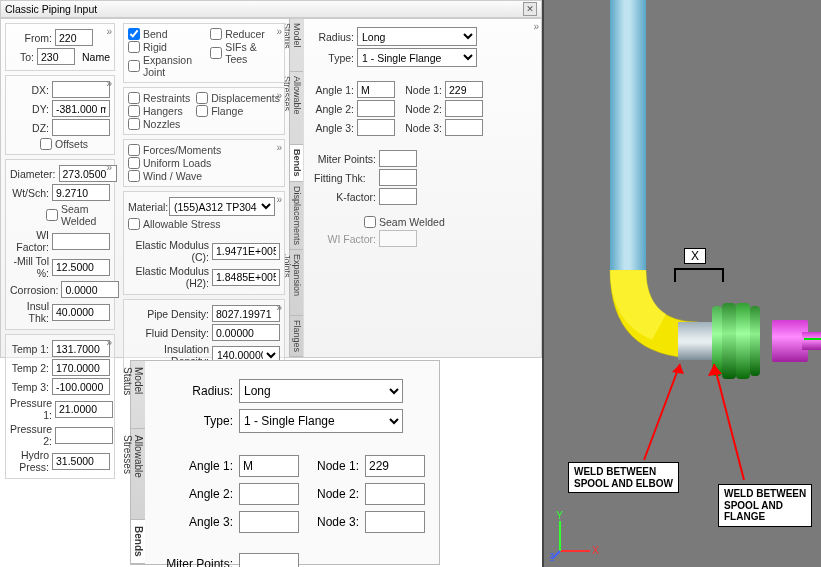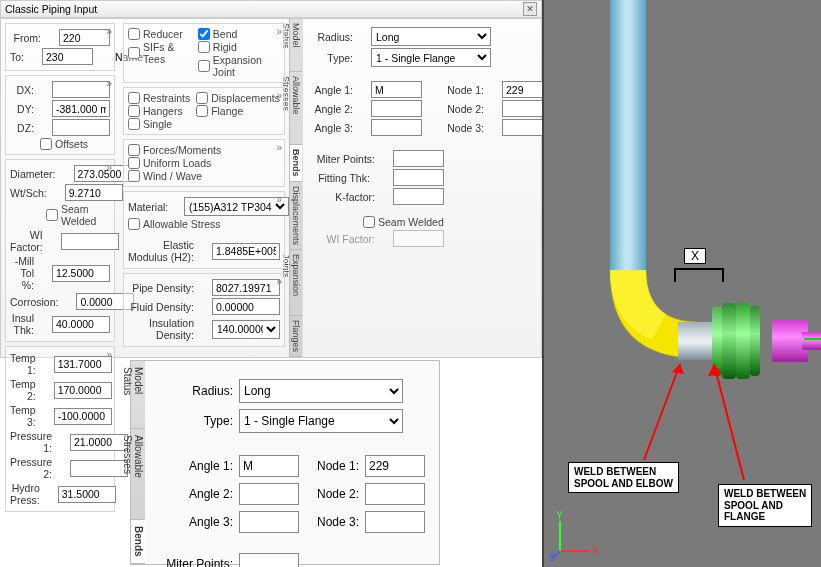--- a/index.html
+++ b/index.html
@@ -9,27 +9,27 @@
   .titlebar { background:linear-gradient(#fcfcfc,#e8e8e8); border:1px solid #ccc; height:18px; display:flex; align-items:center; padding:0 4px; font-size:11px; }
   .titlebar .close { margin-left:auto; width:14px; height:14px; background:#e8e8e8; border:1px solid #999; display:flex; align-items:center; justify-content:center; font-size:9px; color:#555; }
   .mainpanel { display:flex; height:340px; background:linear-gradient(#fdfdfd,#f2f2f2); border:1px solid #ccc; position:relative; }
   .col1 { width:118px; padding:4px; }
   .col2 { width:170px; padding:4px; }
   .col3 { flex:1; padding:6px 10px; border-left:1px solid #ddd; position:relative; }
   .sidetabs { width:14px; background:linear-gradient(#e0e0e0,#d0d0d0); border-left:1px solid #bbb; display:flex; flex-direction:column; }
   .sidetab { writing-mode:vertical-rl; font-size:9px; padding:4px 1px; color:#444; border-bottom:1px solid #bbb; cursor:pointer; }
   .sidetab.active { background:#fff; font-weight:bold; }
   .group { border:1px solid #d5d5d5; background:rgba(255,255,255,0.4); padding:3px 4px; margin-bottom:4px; position:relative; }
-  .row { display:flex; align-items:center; margin:2px 0; gap:18px; }
+  .row { display:flex; align-items:center; margin:2px 0; gap:3px; }
   .row label { text-align:right; color:#333; }
   .row label.r { width:50px; }
   .row label.r2 { width:42px; }
   .row label.r3 { width:92px; }
   input[type=text] { height:17px; border:1px solid #888; background:#fff; padding:0 3px; font-size:10.5px; }
-  input[type=text].w38 { width:51px; }
+  input[type=text].w38 { width:38px; }
   input[type=text].w58 { width:58px; }
   input[type=text].w68 { width:68px; }
   input[type=checkbox] { width:12px; height:12px; margin:0 3px 0 0; }
   select { height:19px; border:1px solid #888; background:#fff; font-size:10.5px; }
   .expand { position:absolute; right:2px; top:2px; font-size:10px; color:#777; cursor:pointer; }
   .chkrow { display:flex; align-items:center; margin:1px 0; }
   .chkrow span { color:#444; }
 
   .zoompanel { position:absolute; left:130px; top:360px; width:310px; height:205px; background:#fafafa; border:1px solid #bbb; display:flex; }
   .zoompanel .tabs2 { width:16px; background:linear-gradient(#e0e0e0,#d0d0d0); display:flex; flex-direction:column; }
@@ -161,61 +161,61 @@
             <label class="r">Hydro Press:</label>
             <input type="text" class="w58" value="31.5000" style="">
           </div>
       </div>
     </div>
 
     <div class="col2">
       <div class="group">
         <span class="expand">»</span>
         <div style="display:flex">
-          <div>
-            <div class="chkrow">
-                <input type="checkbox" style="">
-                <span>Reducer</span>
-              </div>
-            <div class="chkrow">
-                <input type="checkbox" style="">
-                <span>SIFs &amp; Tees</span>
-              </div>
-          </div>
           <div style="width:84px">
             <div class="chkrow">
                 <input type="checkbox" checked="" style="">
                 <span>Bend</span>
               </div>
             <div class="chkrow">
                 <input type="checkbox" style="">
                 <span>Rigid</span>
               </div>
             <div class="chkrow">
                 <input type="checkbox" style="">
                 <span>Expansion Joint</span>
               </div>
           </div>
+          <div>
+            <div class="chkrow">
+                <input type="checkbox" style="">
+                <span>Reducer</span>
+              </div>
+            <div class="chkrow">
+                <input type="checkbox" style="">
+                <span>SIFs &amp; Tees</span>
+              </div>
+          </div>
         </div>
       </div>
       <div class="group">
         <span class="expand">»</span>
         <div style="display:flex">
           <div style="width:84px">
             <div class="chkrow">
                 <input type="checkbox" style="">
                 <span>Restraints</span>
               </div>
             <div class="chkrow">
                 <input type="checkbox" style="">
                 <span>Hangers</span>
               </div>
             <div class="chkrow">
                 <input type="checkbox" style="">
-                <span>Single</span>
+                <span>Nozzles</span>
               </div>
           </div>
           <div>
             <div class="chkrow">
                 <input type="checkbox" style="">
                 <span>Displacements</span>
               </div>
             <div class="chkrow">
                 <input type="checkbox" style="">
                 <span>Flange</span>
@@ -242,20 +242,24 @@
         <span class="expand">»</span>
         <div class="row">
             <label style="width:38px">Material:</label>
           <select style="width:106px"><option>(155)A312 TP304</option></select>
           </div>
         <div class="chkrow" style="">
             <input type="checkbox" style="">
             <span>Allowable Stress</span>
           </div>
         <div style="height:6px"></div>
+        <div class="row">
+            <label class="r3">Elastic Modulus (C):</label>
+            <input type="text" class="w68" value="1.9471E+005" style="">
+          </div>
         <div class="row">
             <label class="r3">Elastic Modulus (H2):</label>
             <input type="text" class="w68" value="1.8485E+005" style="">
           </div>
       </div>
       <div class="group">
         <span class="expand">»</span>
         <div class="row">
             <label class="r3">Pipe Density:</label>
             <input type="text" class="w68" value="8027.19971" style="">
@@ -308,21 +312,21 @@
           <input type="text" class="w38" style="">
           <label style="width:44px;text-align:right">Node 3:</label>
           <input type="text" class="w38" style="">
         </div>
       <div style="height:10px"></div>
       <div class="row">
           <label style="width:62px;text-align:right">Miter Points:</label>
           <input type="text" class="w38" style="">
         </div>
       <div class="row">
-          <label style="width:62px;text-align:center">Fitting Thk:</label>
+          <label style="width:62px;text-align:left">Fitting Thk:</label>
           <input type="text" class="w38" style="">
         </div>
       <div class="row">
           <label style="width:62px;">K-factor:</label>
           <input type="text" class="w38" style="">
         </div>
       <div style="height:8px"></div>
       <div class="chkrow" style="margin-left:50px">
           <input type="checkbox" style="">
           <span>Seam Welded</span>

